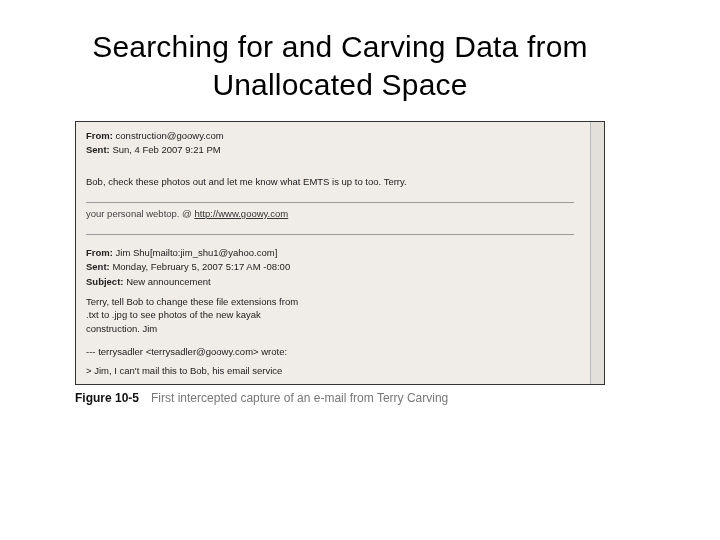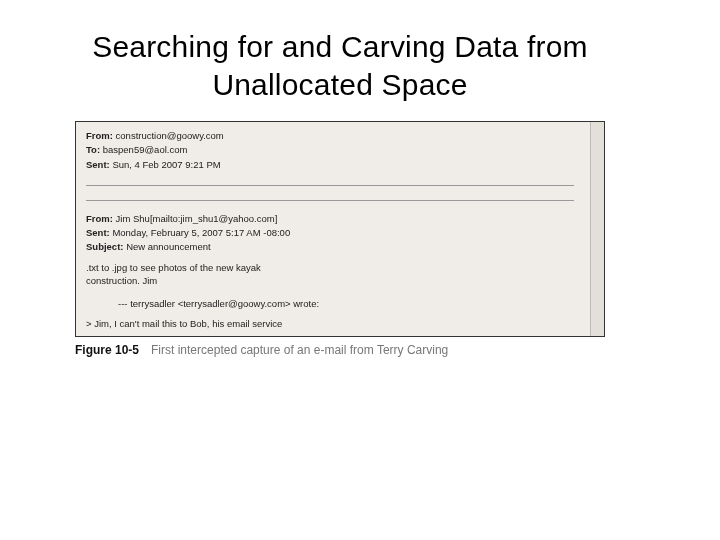--- a/index.html
+++ b/index.html
@@ -9,69 +9,70 @@
   .figure-wrap { margin: 0 auto; width: 530px; }
   .email-box { width: 530px; border: 1px solid #333; background: #f0ece7; padding: 6px 10px 6px 10px; font-family: Tahoma, Verdana, Arial, sans-serif; font-size: 9.5px; color: #222; position: relative; line-height: 1.4; }
   .email-box .gutter { position: absolute; right: 0; top: 0; bottom: 0; width: 14px; background: #e3dfd9; border-left: 1px solid #bbb; }
   .hdr-row { margin: 1px 0; }
   .hdr-row .lbl { font-weight: bold; }
   .body-txt { margin-top: 18px; }
   .hr { height: 1px; background: #999; margin: 14px 0 4px 0; width: 96%; }
   .webtop { color: #444; }
   .webtop .url { text-decoration: underline; color: #333; }
   .spacer-s { height: 6px; }
-  .quote-sep { margin-top: 10px; margin-left: 32px; }
+  .quote-sep { margin-top: 10px; }
   .caption-row { display: flex; align-items: center; margin-top: 6px; font-size: 12px; }
   .caption-row .fig-label { font-weight: bold; color: #111; margin-right: 12px; white-space: nowrap; }
   .caption-row .fig-text { color: #777; }
 </style>
 </head>
 <body>
 
 <div class="slide">
   <h1 class="title">Searching for and Carving Data from Unallocated Space</h1>
 
   <div class="figure-wrap">
     <div class="email-box">
       <div class="gutter"></div>
 
       <div class="hdr-row">
         <span class="lbl">From:</span>
         <span>construction@goowy.com</span>
       </div>
       <div class="hdr-row">
-        <span class="lbl">To:</span>
-        <span>baspen59@aol.com</span>
-      </div>
-      <div class="hdr-row">
         <span class="lbl">Sent:</span>
         <span>Sun, 4 Feb 2007 9:21 PM</span>
       </div>
 
+      <div class="body-txt">Bob, check these photos out and let me know what EMTS is up to too. Terry.</div>
 
       <div class="hr"></div>
+      <div class="webtop">
+        <span>your personal webtop. @ </span><span class="url">http://www.goowy.com</span>
+      </div>
       <div class="hr"></div>
 
       <div class="spacer-s"></div>
 
       <div class="hdr-row">
         <span class="lbl">From:</span>
         <span>Jim Shu[mailto:jim_shu1@yahoo.com]</span>
       </div>
       <div class="hdr-row">
         <span class="lbl">Sent:</span>
         <span>Monday, February 5, 2007 5:17 AM -08:00</span>
       </div>
       <div class="hdr-row">
         <span class="lbl">Subject:</span>
         <span>New announcement</span>
       </div>
 
       <div class="spacer-s"></div>
 
+      <div>Terry, tell Bob to change these file extensions from</div>
       <div>.txt to .jpg to see photos of the new kayak</div>
       <div>construction. Jim</div>
 
       <div class="quote-sep">--- terrysadler &lt;terrysadler@goowy.com&gt; wrote:</div>
 
       <div class="spacer-s"></div>
 
       <div>&gt; Jim, I can't mail this to Bob, his email service</div>
     </div>
 

